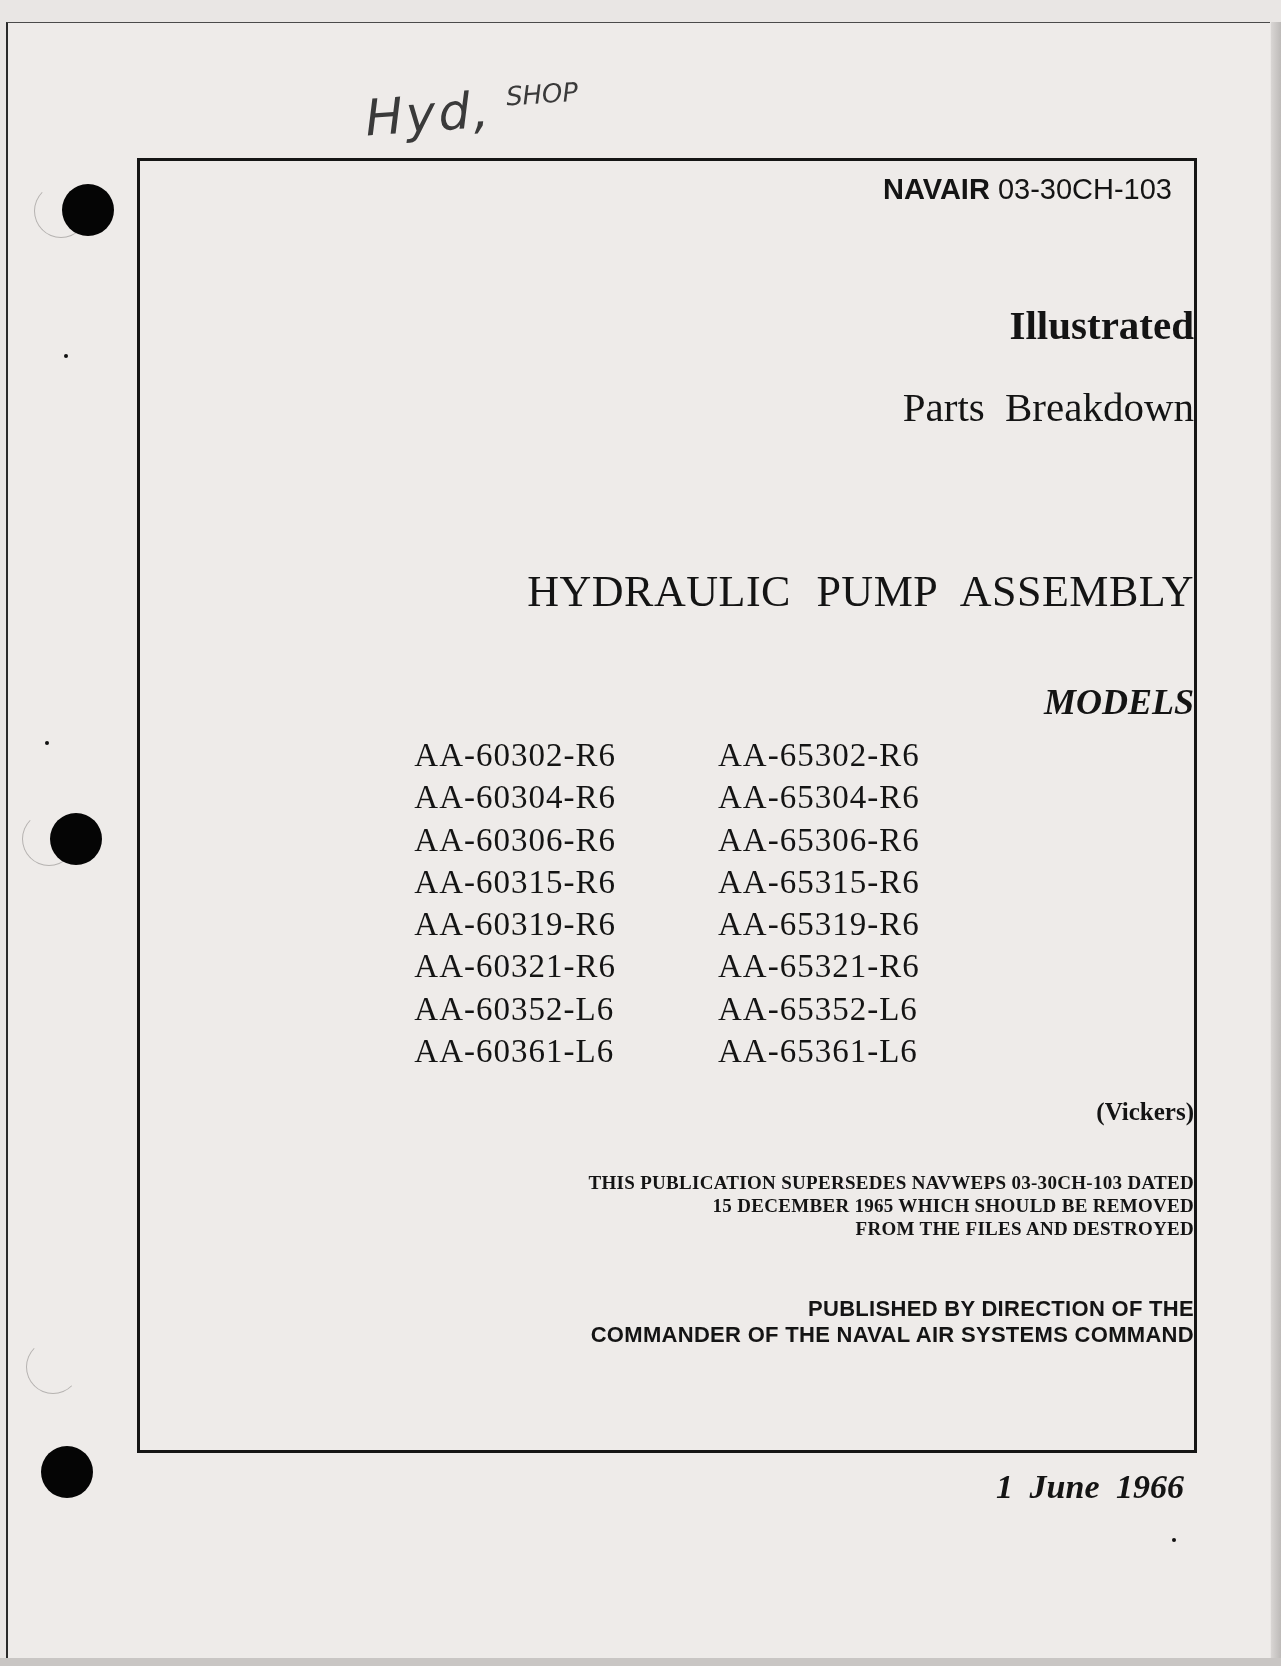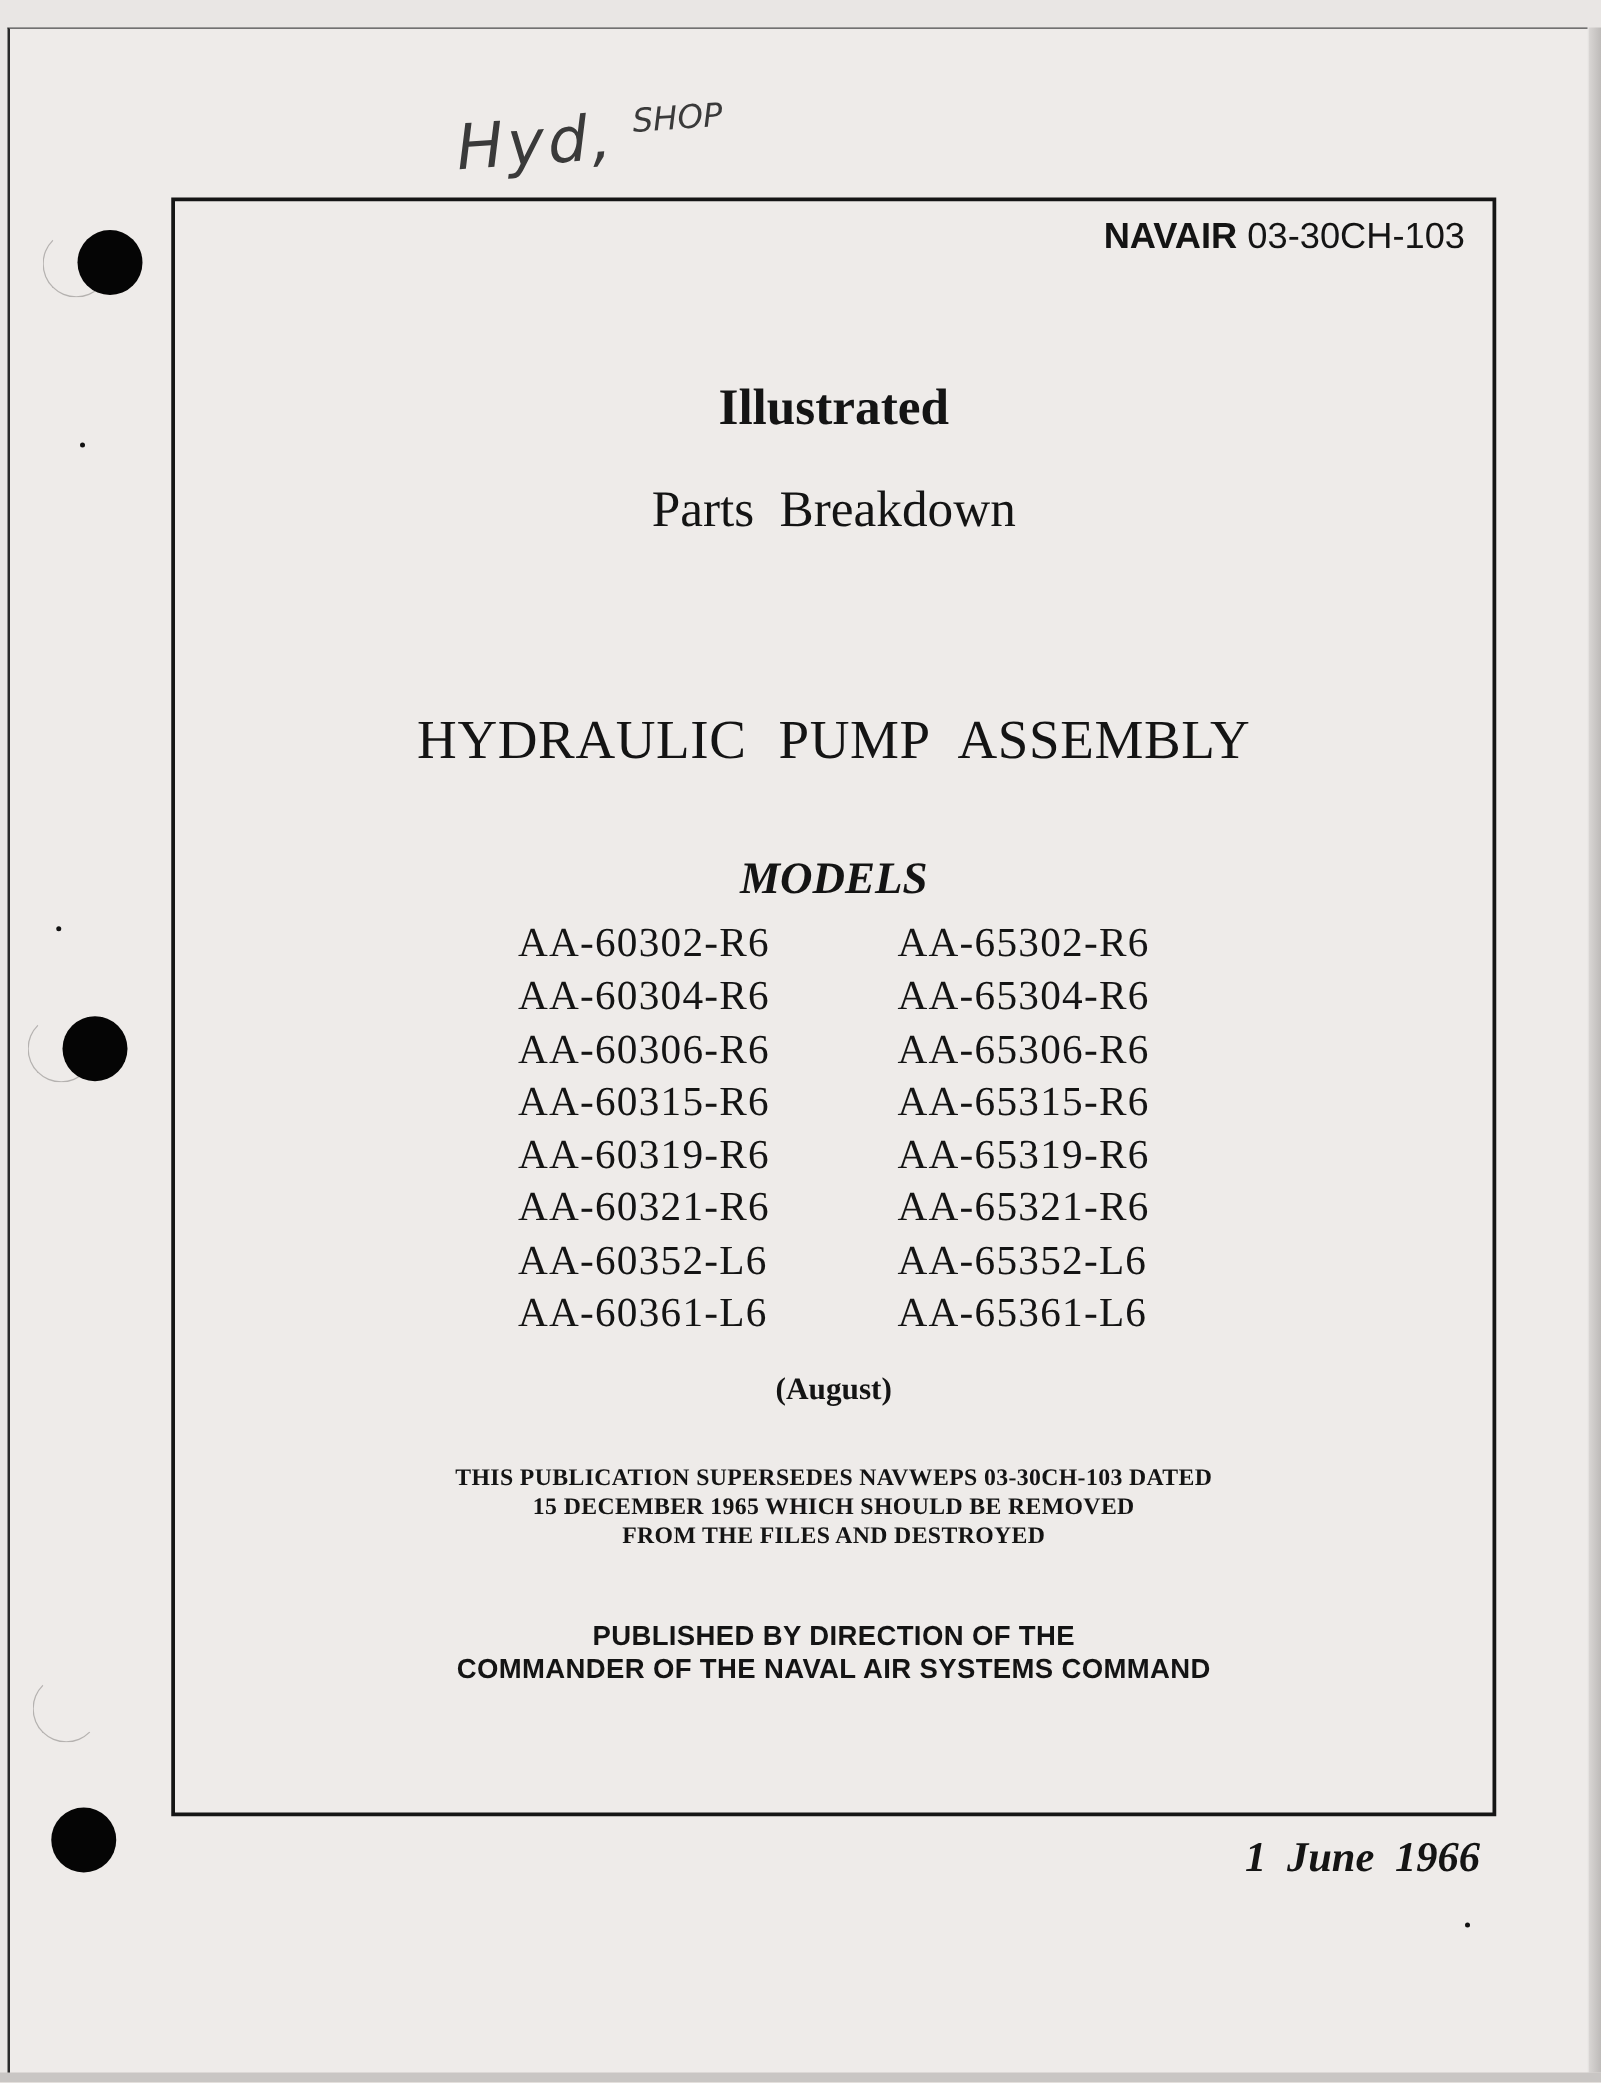--- a/index.html
+++ b/index.html
@@ -41,21 +41,21 @@
     }
     .frame {
       position: absolute; left: 137px; top: 158px; width: 1060px; height: 1295px;
       border: 3px solid #151515; box-sizing: border-box;
     }
     .doc-number {
       position: absolute; right: 22px; top: 12px;
       font-family: "Liberation Sans", sans-serif; font-size: 29px;
     }
     .doc-number .prefix { font-weight: bold; }
-    .center { position: absolute; left: 0; right: 0; text-align: center; }
+    .center { position: absolute; left: 0; right: 0; text-align: right; }
     .t-illustrated { top: 140px; font-size: 41px; font-weight: bold; }
     .t-parts { top: 222px; font-size: 41px; font-weight: normal; word-spacing: 10px; }
     .t-title { top: 405px; font-size: 44px; word-spacing: 14px; letter-spacing: 0.5px; }
     .t-models { top: 520px; font-size: 36px; font-style: italic; font-weight: bold; }
     .models {
       position: absolute; top: 573px; left: 0; right: 0;
       display: flex; justify-content: center; gap: 102px;
     }
     .models .col { display: flex; flex-direction: column; }
     .models .model { font-size: 33px; height: 42.3px; line-height: 42px; letter-spacing: 1px; }
@@ -123,21 +123,21 @@
       <div class="model">AA-65304-R6</div>
       <div class="model">AA-65306-R6</div>
       <div class="model">AA-65315-R6</div>
       <div class="model">AA-65319-R6</div>
       <div class="model">AA-65321-R6</div>
       <div class="model">AA-65352-L6</div>
       <div class="model">AA-65361-L6</div>
     </div>
   </div>
 
-  <div class="center t-vickers">(August)</div>
+  <div class="center t-vickers">(Vickers)</div>
 
   <div class="center supersedes">
     <div>THIS PUBLICATION SUPERSEDES NAVWEPS 03-30CH-103 DATED</div>
     <div>15 DECEMBER 1965 WHICH SHOULD BE REMOVED</div>
     <div>FROM THE FILES AND DESTROYED</div>
   </div>
 
   <div class="center published">
     <div>PUBLISHED BY DIRECTION OF THE</div>
     <div>COMMANDER OF THE NAVAL AIR SYSTEMS COMMAND</div>

